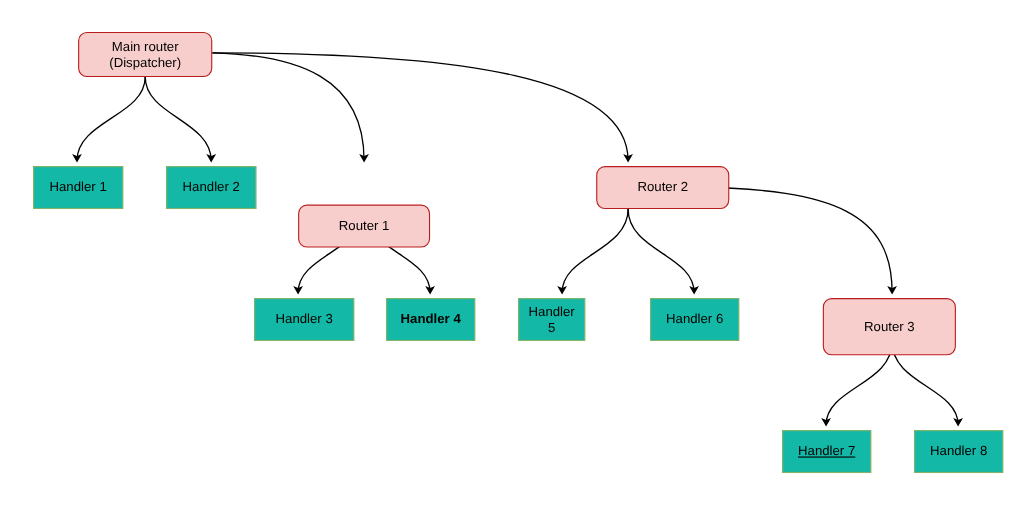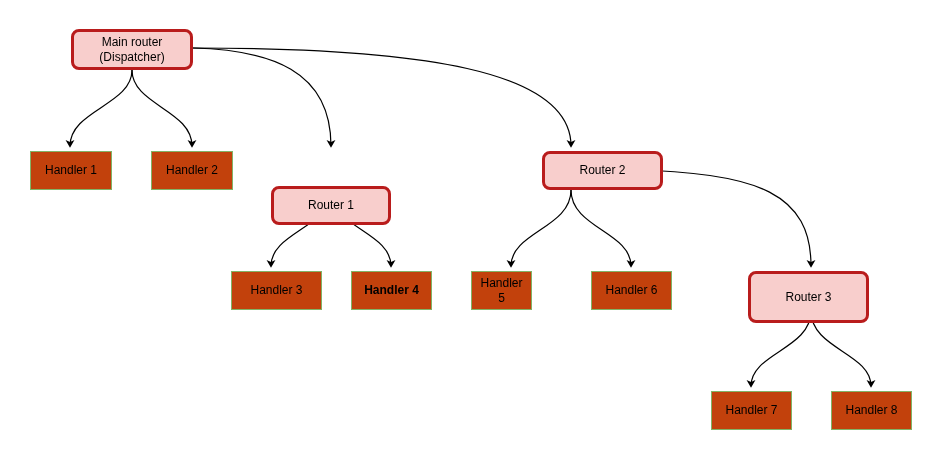--- a/index.html
+++ b/index.html
@@ -34,25 +34,25 @@
     justify-content: center;
     text-align: center;
     font-family: "Liberation Sans", sans-serif;
     font-size: 12px;
     line-height: 15px;
     color: #000000;
     z-index: 2;
   }
   .node-router {
     background: #f8cecc;
-    border: 3px solid #b91c1c;
+    border: 1px solid #b91c1c;
     border-radius: 8px;
   }
   .node-handler {
-    background: #c2410c;
+    background: #14b8a6;
     border: 1px solid #82b366;
     border-radius: 0;
   }
   .node-label {
     display: block;
     white-space: pre-line;
     padding: 0 4px;
   }
 </style>
 </head>
@@ -106,21 +106,21 @@
       </div>
       <div class="node node-handler" style="left: 471px; top: 271px; width: 61px; height: 39px;">
         <span class="node-label">Handler 5</span>
       </div>
       <div class="node node-handler" style="left: 591px; top: 271px; width: 81px; height: 39px; text-align: center;">
         <span class="node-label">Handler 6</span>
       </div>
       <div class="node node-router" style="left: 748px; top: 271px; width: 121px; height: 52px;">
         <span class="node-label">Router 3</span>
       </div>
-      <div class="node node-handler" style="left: 711px; top: 391px; width: 81px; height: 39px;">
+      <div class="node node-handler" style="left: 711px; top: 391px; width: 81px; height: 39px; text-decoration: underline;">
         <span class="node-label">Handler 7</span>
       </div>
       <div class="node node-handler" style="left: 831px; top: 391px; width: 81px; height: 39px;">
         <span class="node-label">Handler 8</span>
       </div>
     </div>
 
 </div>
 
 </body></html>

